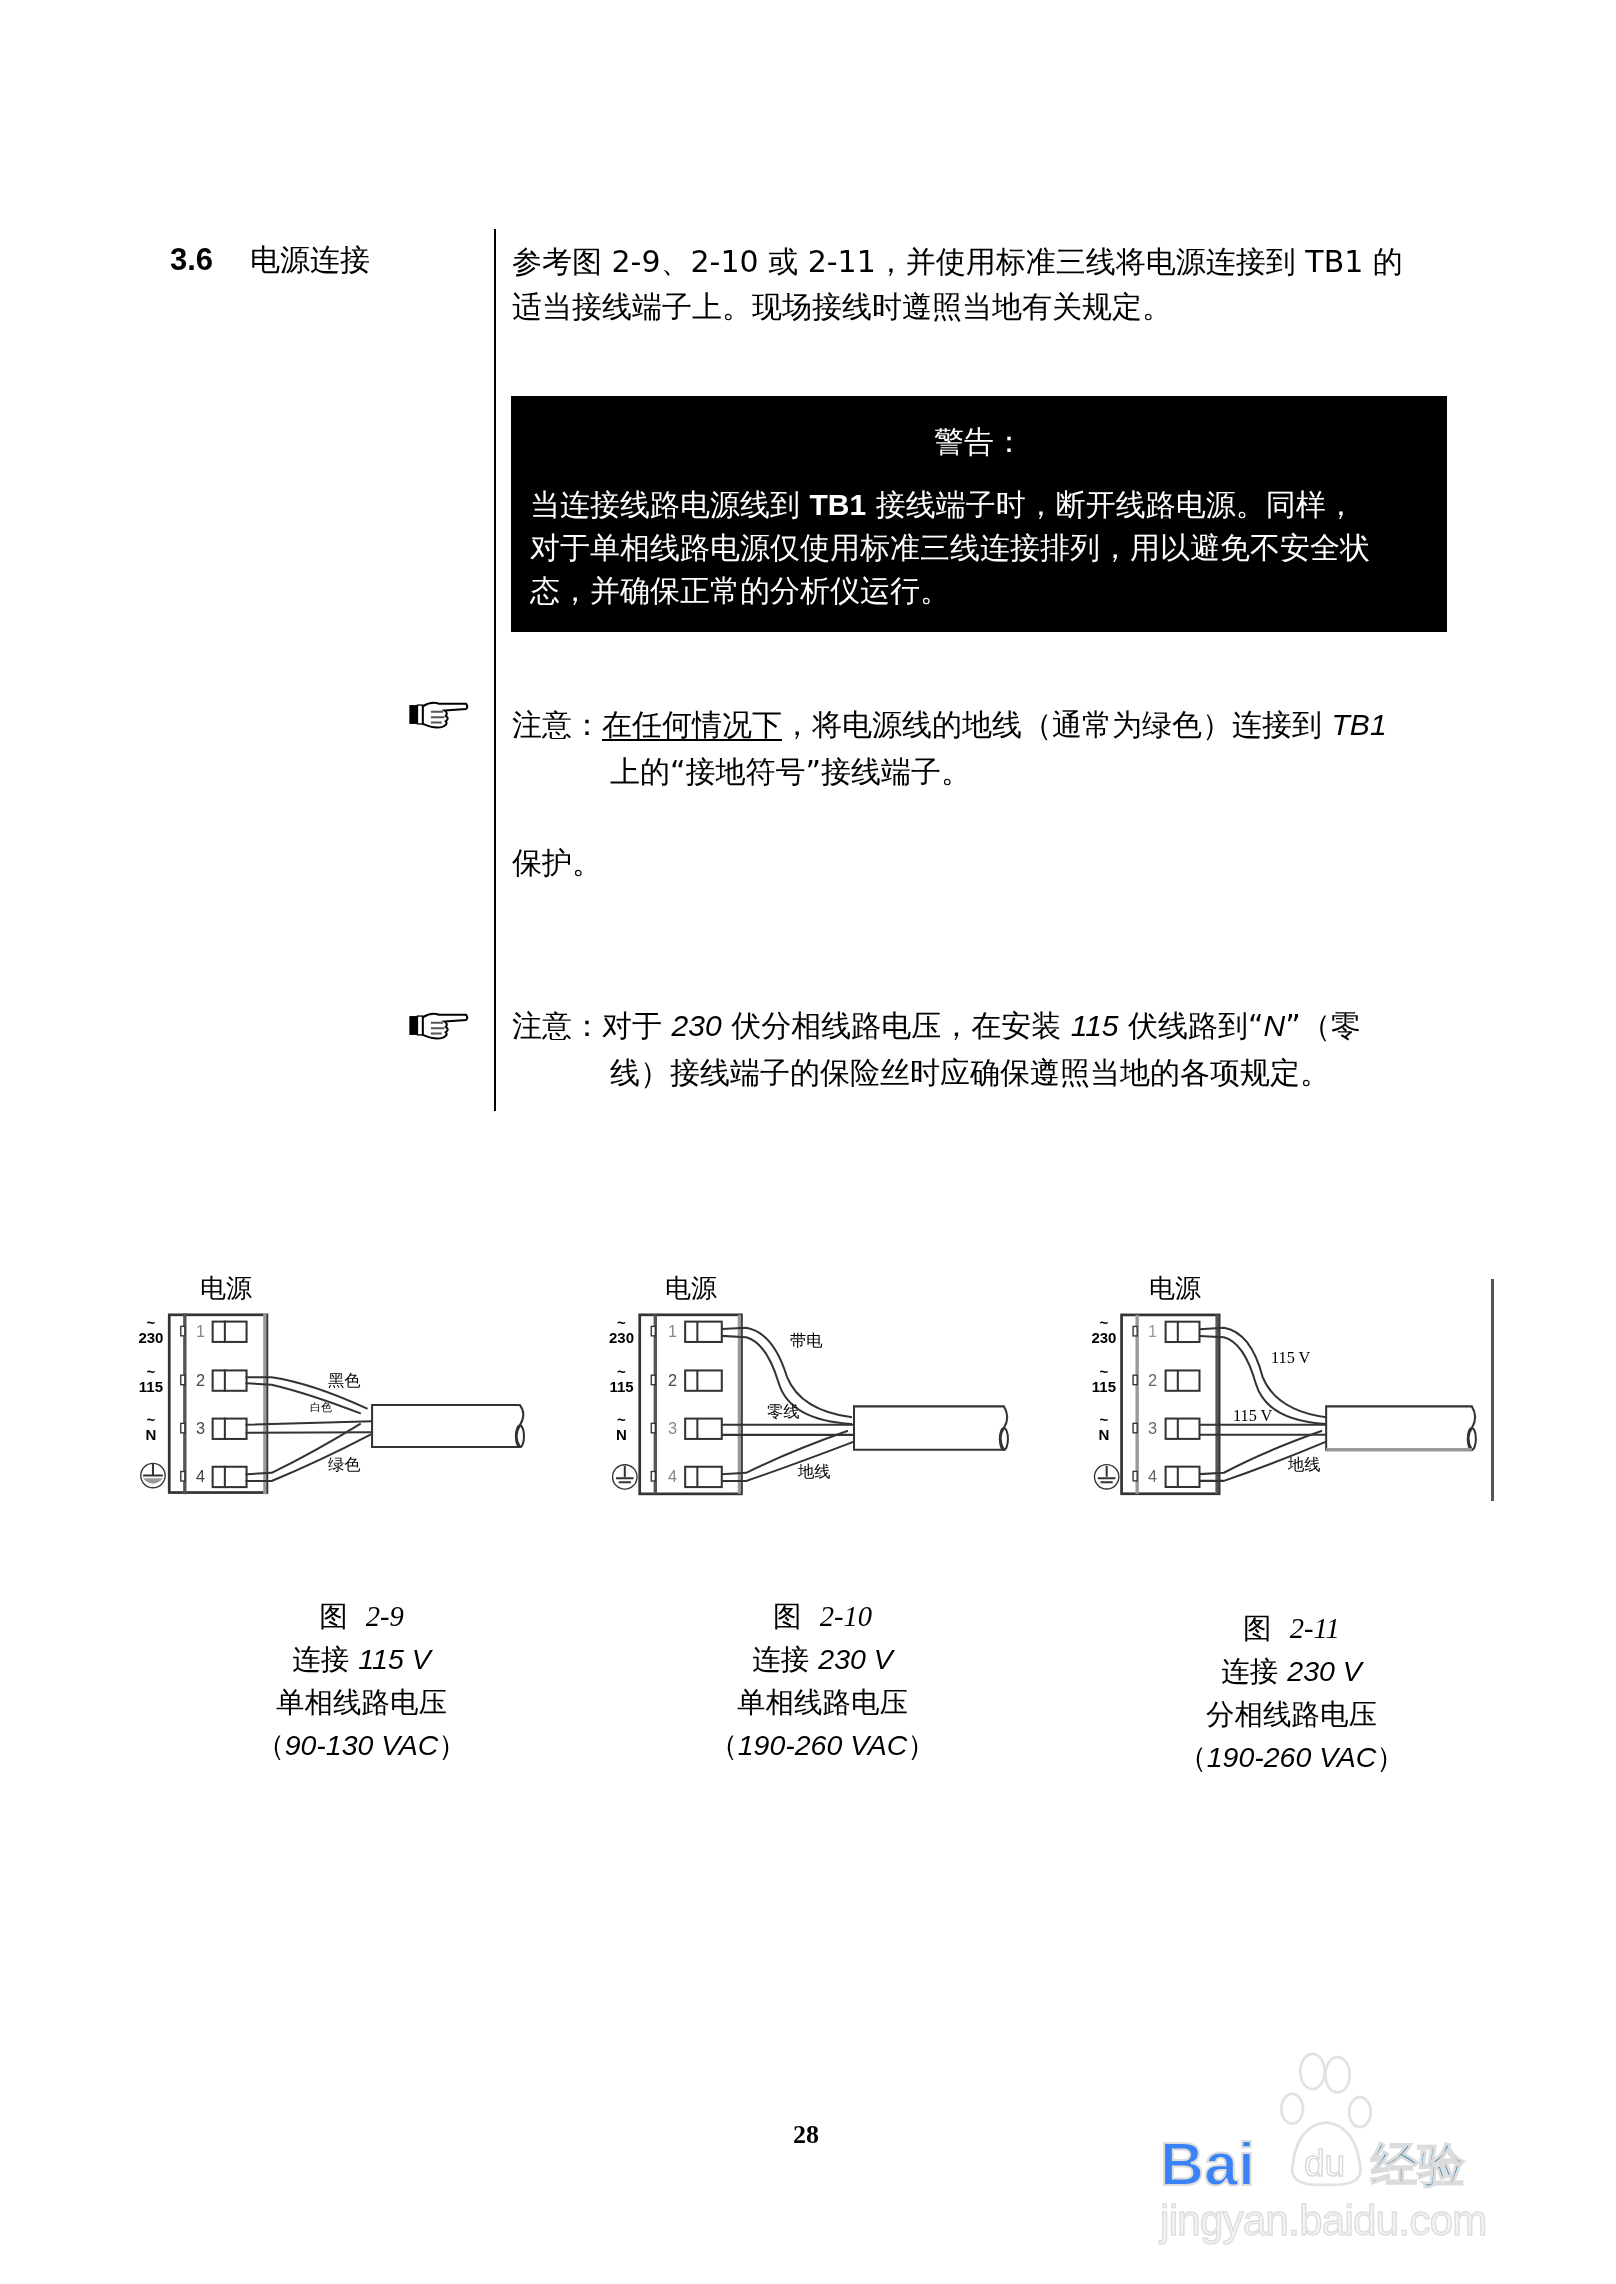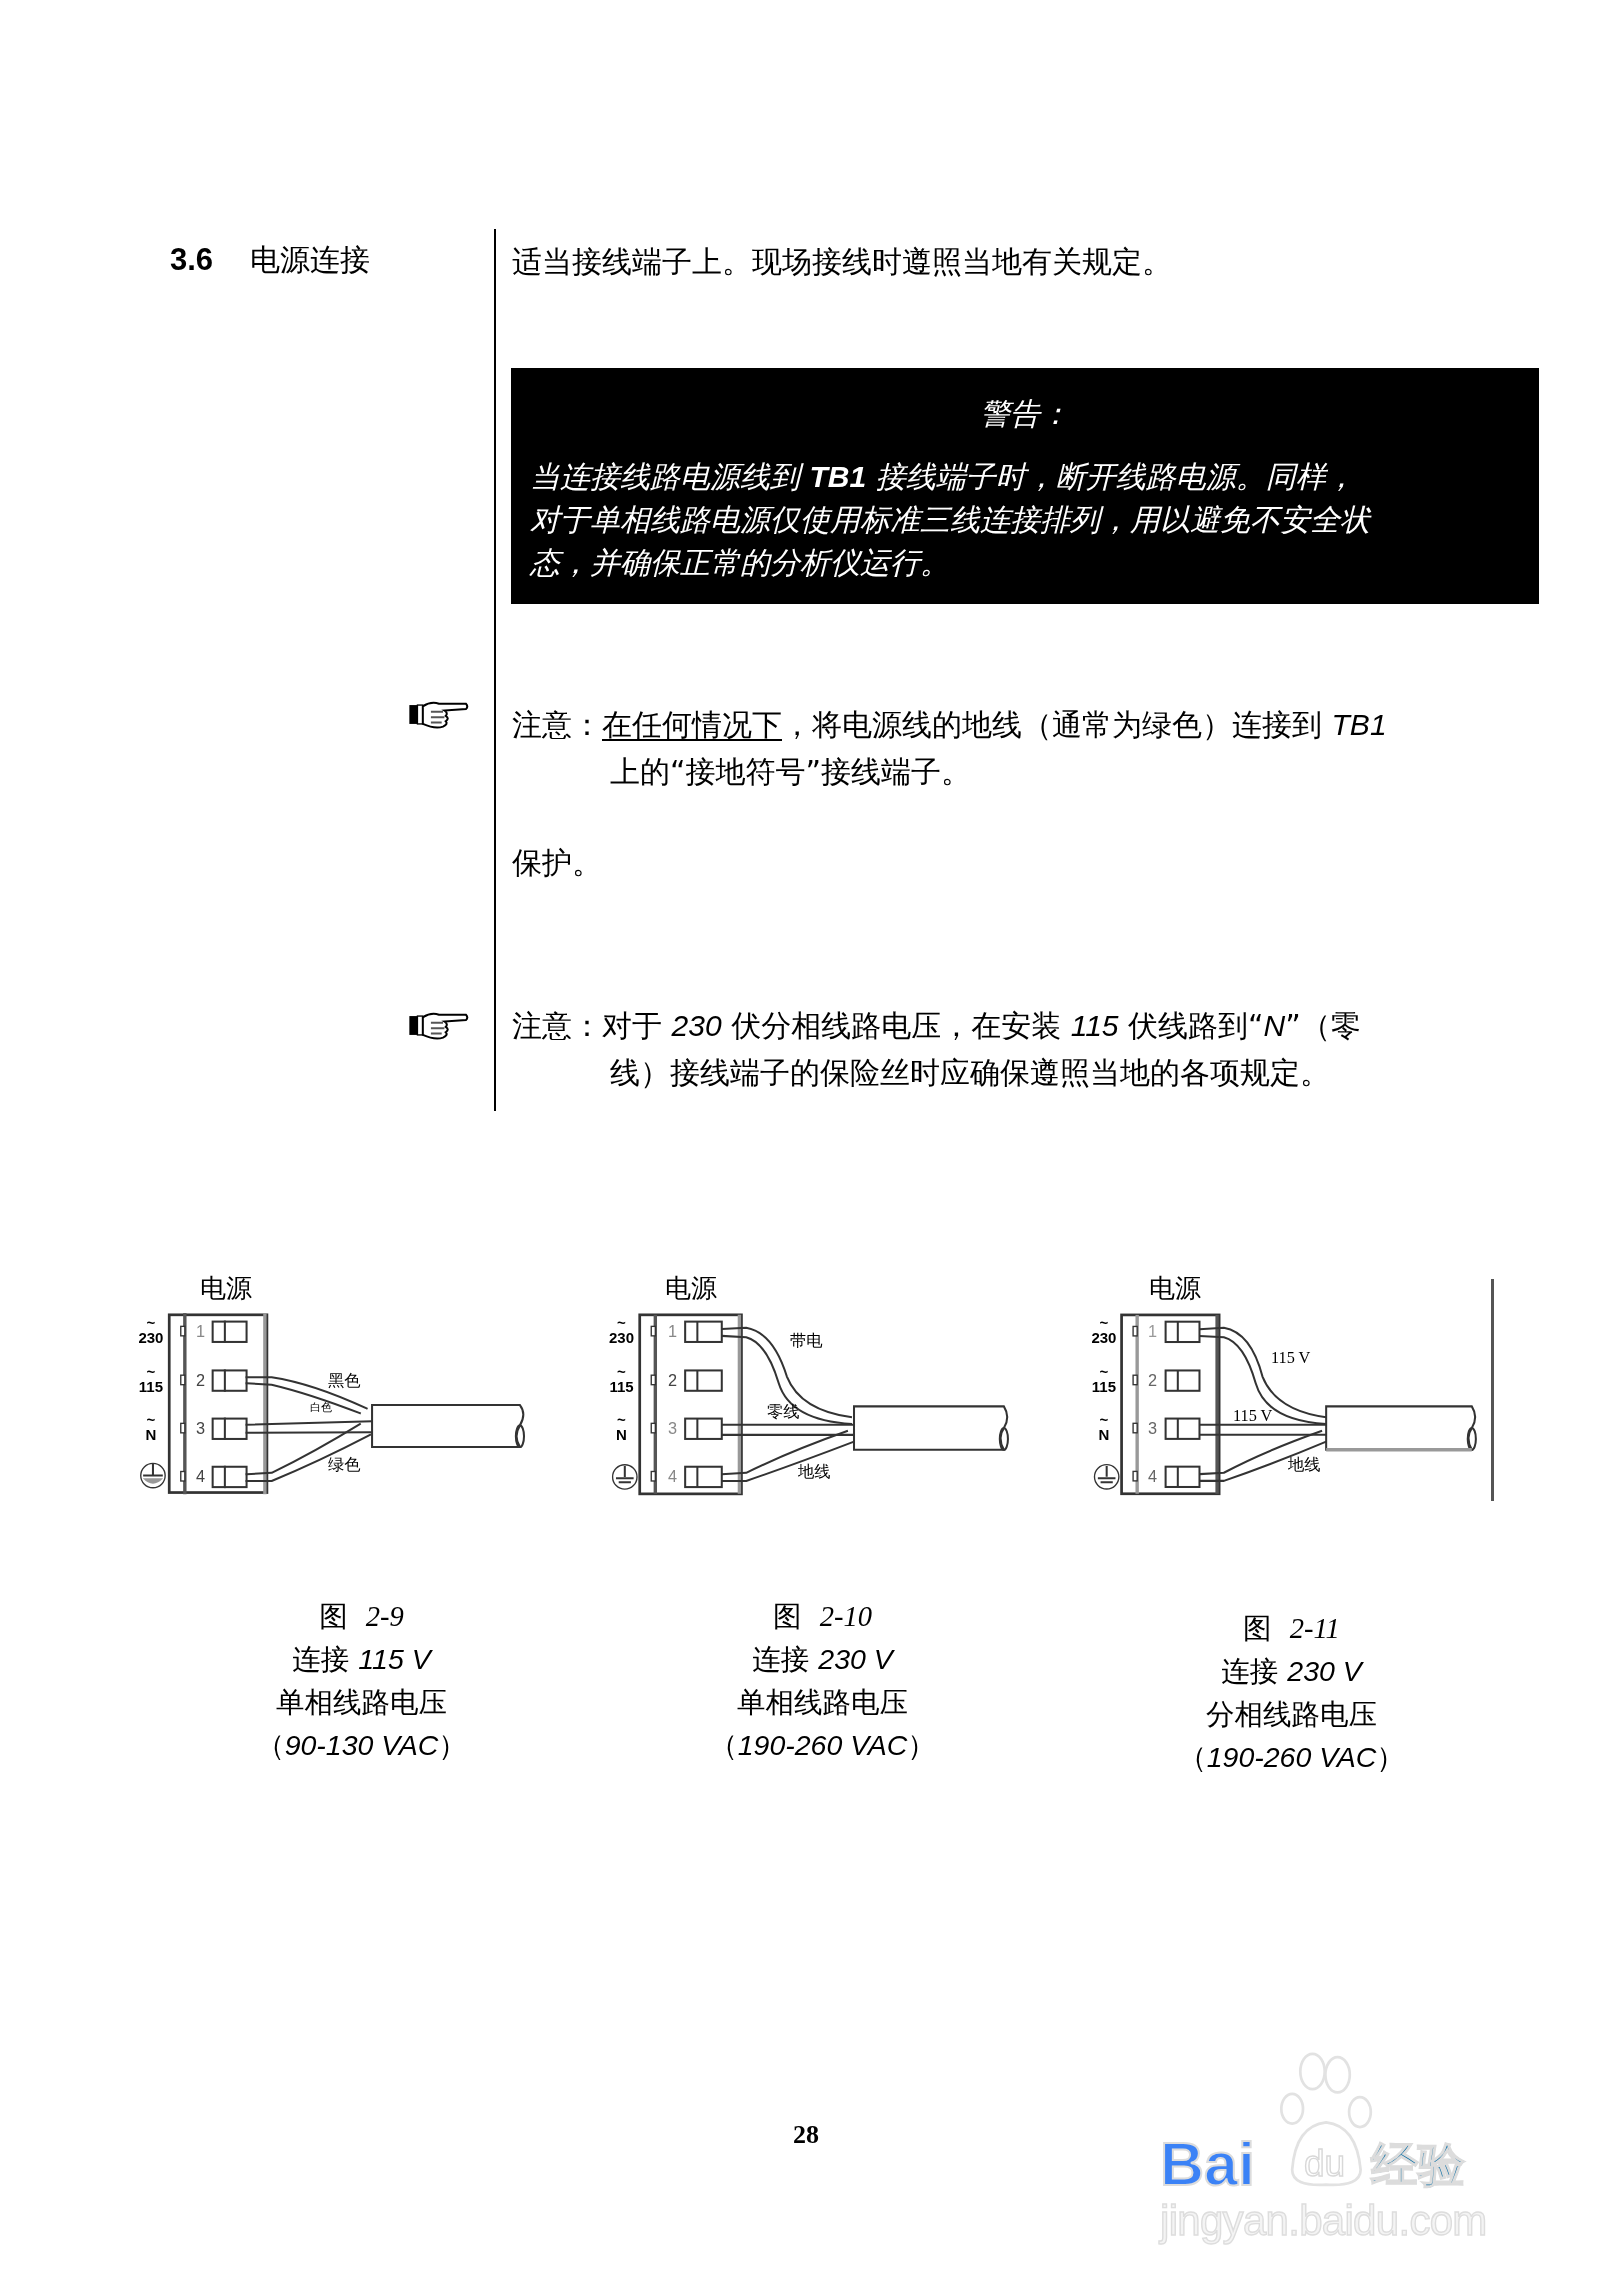--- a/index.html
+++ b/index.html
@@ -11,21 +11,21 @@
   .ital { font-style:italic; }
   .bold { font-weight:bold; }
 
   .heading-num { left:170px; top:241px; font-size:31px; font-weight:bold; line-height:38px; }
   .heading-title { left:250px; top:241px; font-size:30px; line-height:38px; }
   .vrule { left:494px; top:229px; width:2px; height:882px; background:#000; }
 
   .para { left:512px; width:943px; font-size:30px; line-height:45px; }
   .para .line { display:block; white-space:nowrap; }
 
-  .warning { left:511px; top:368px; width:1028px; height:236px; background:#000; color:#fff;font-style:italic; }
+  .warning { left:511px; top:396px; width:936px; height:236px; background:#000; color:#fff; }
   .warning-title { position:absolute; left:0; right:0; top:27px; text-align:center; font-size:30px; line-height:38px; }
   .warning-body { position:absolute; left:19px; top:87px; width:909px; font-size:30px; line-height:43px; }
   .warning-body .line { display:block; white-space:nowrap; }
 
   .pointer-icon { width:62px; height:33px; }
   .note { left:512px; font-size:30px; line-height:47px; }
   .note .line { display:block; white-space:nowrap; }
   .note .indent { padding-left:98px; }
   .u { text-decoration:underline; text-decoration-thickness:2px; text-underline-offset:4.1px; }
 
@@ -39,20 +39,21 @@
 </style>
 </head>
 <body>
 
 <div class="abs heading-num sans">3.6</div>
 <div class="abs heading-title cjk">电源连接</div>
 
 <div class="abs vrule"></div>
 
 <div class="abs para cjk" style="top:239px;">
+  <span class="line">参考图 2-9、2-10 或 2-11，并使用标准三线将电源连接到 TB1 的</span>
   <span class="line">适当接线端子上。现场接线时遵照当地有关规定。</span>
 </div>
 
 <div class="abs warning cjk">
   <div class="warning-title">警告：</div>
   <div class="warning-body">
     <span class="line"><span>当连接线路电源线到 </span><span class="bold sans">TB1</span><span> 接线端子时，断开线路电源。同样，</span></span>
     <span class="line">对于单相线路电源仅使用标准三线连接排列，用以避免不安全状</span>
     <span class="line">态，并确保正常的分析仪运行。</span>
   </div>

